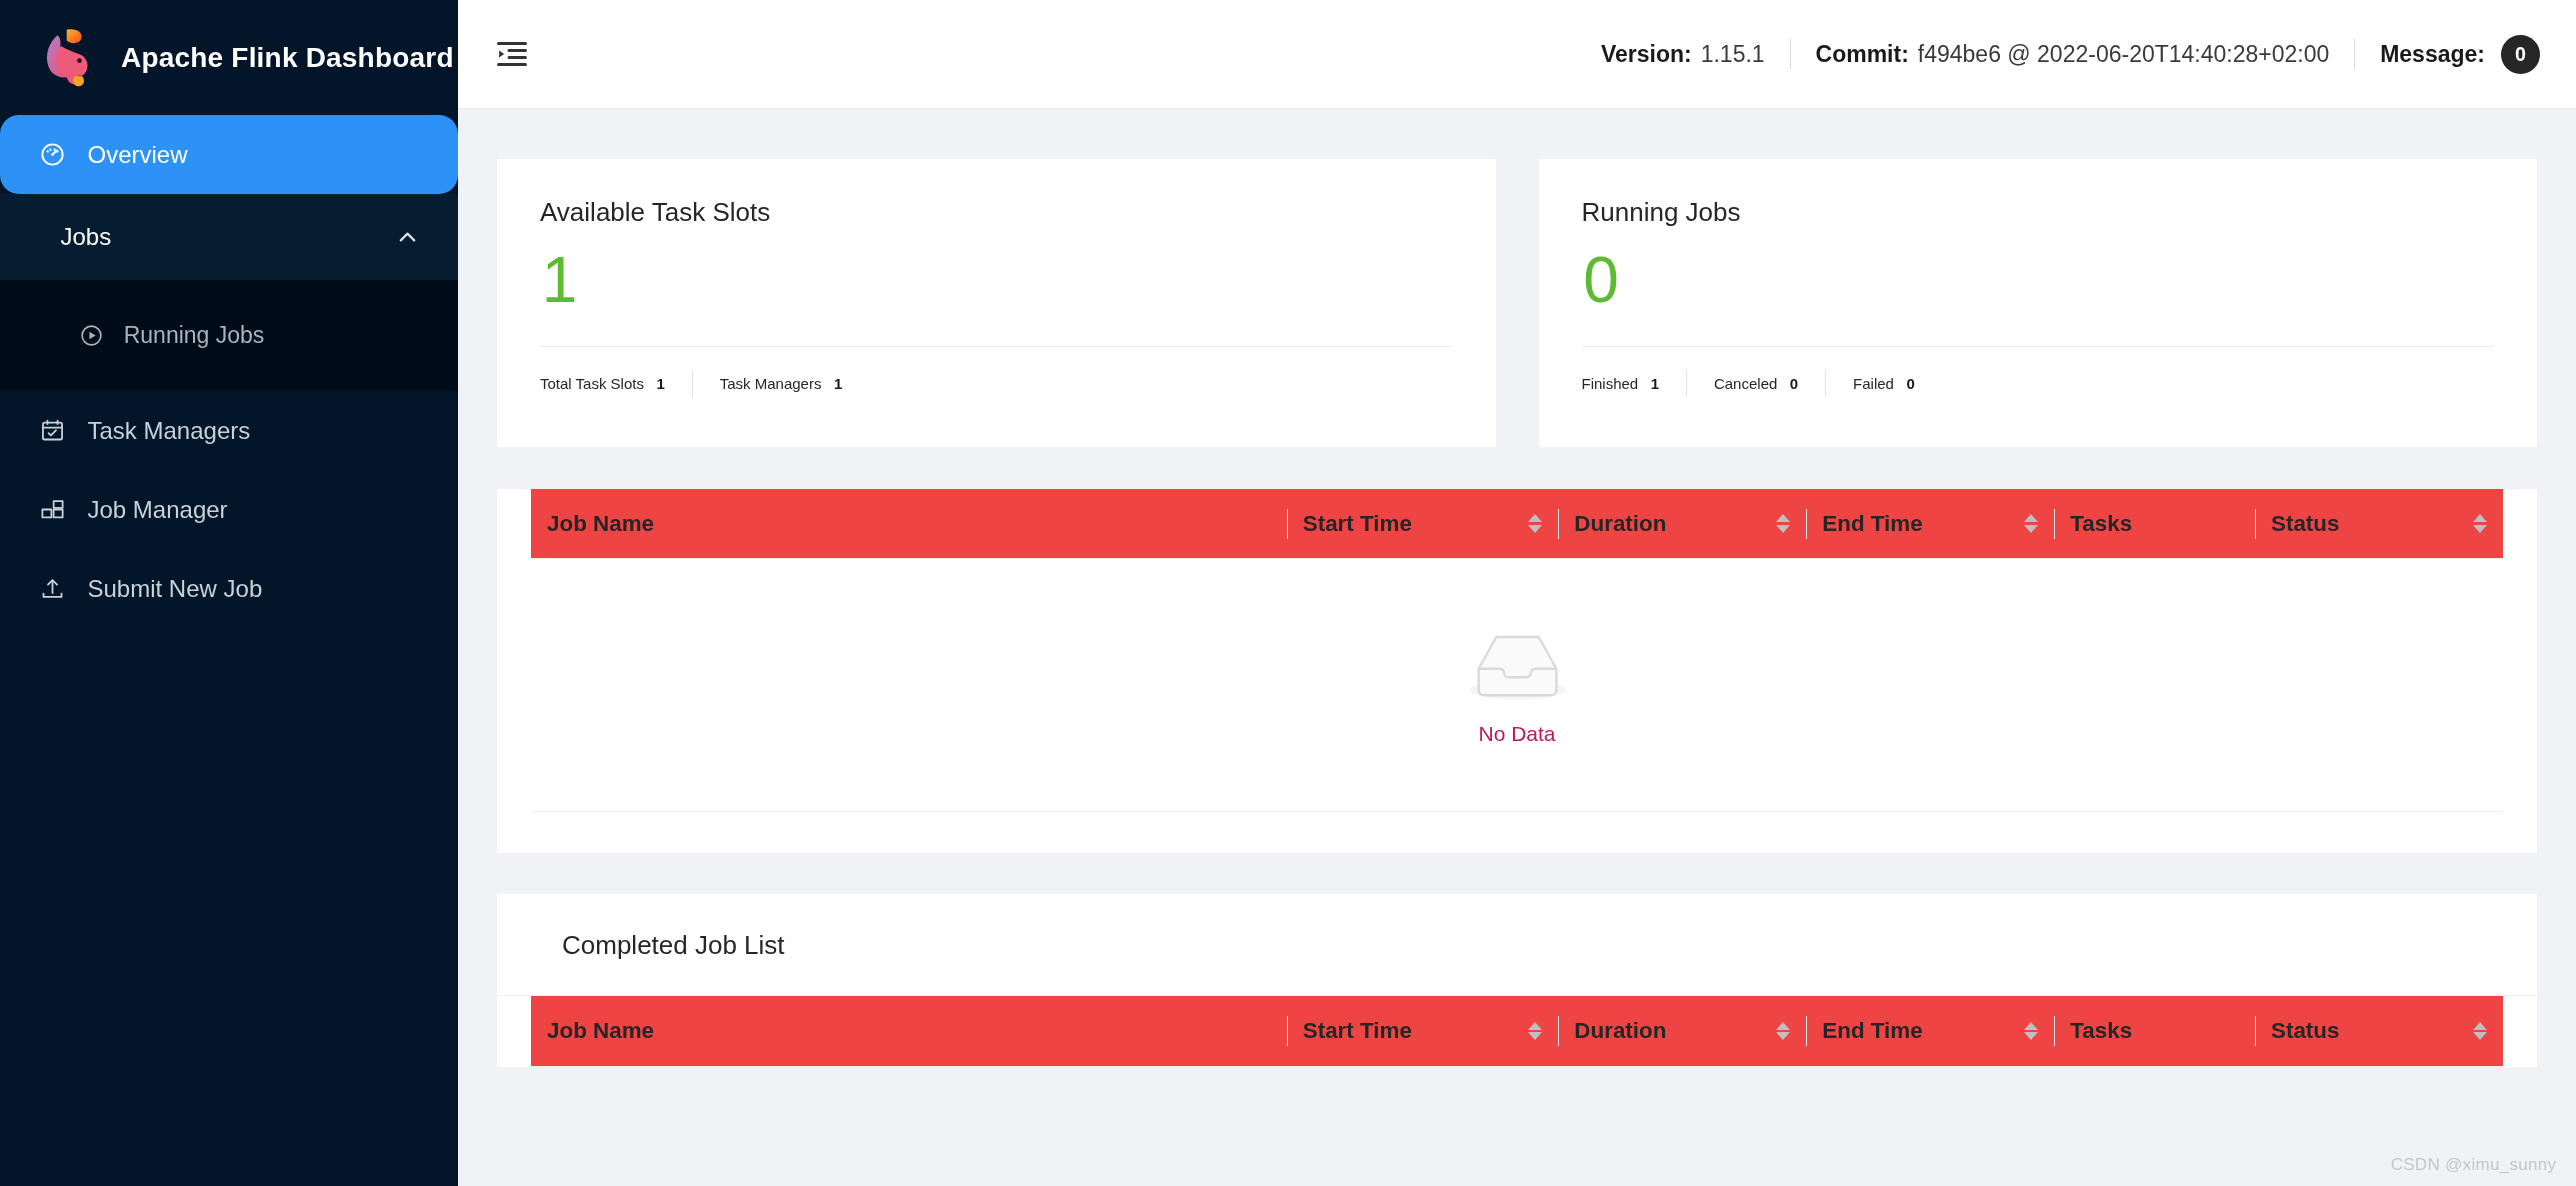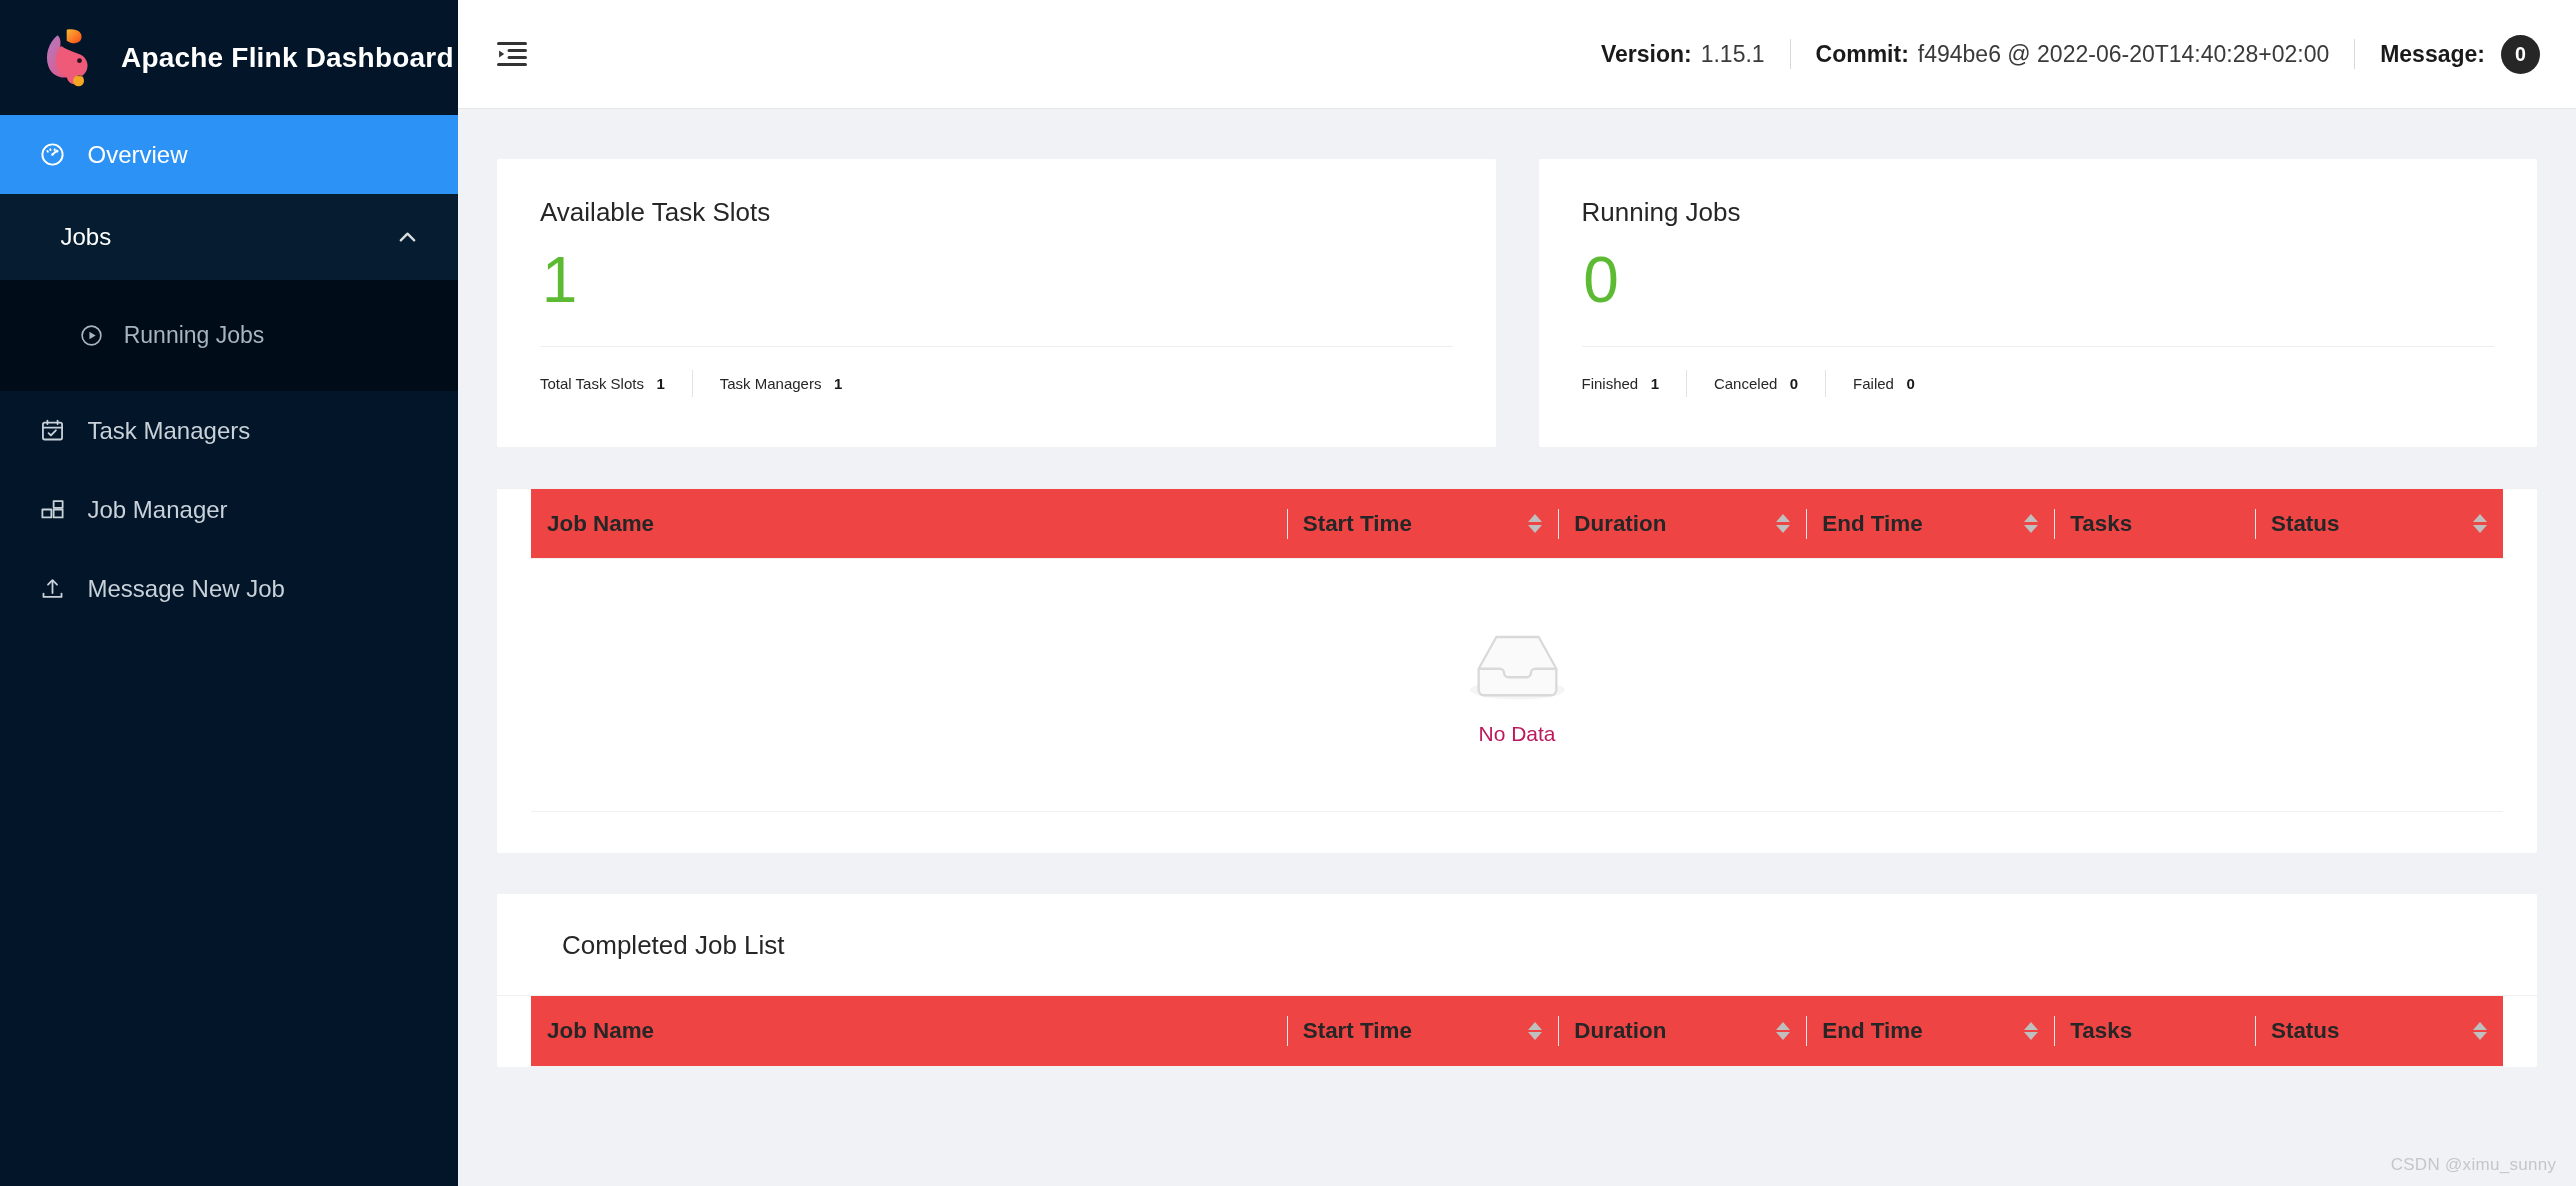--- a/index.html
+++ b/index.html
@@ -43,20 +43,21 @@
   .nav-item {
     display: flex;
     align-items: center;
     height: 79px;
     padding-left: 39px;
     gap: 21.5px;
     color: #c9d1d9;
     font-size: 24px;
     cursor: pointer;
     position: relative;
+    border-radius: 19px;
   }
   .nav-item .ico { width: 27px; height: 27px; flex: 0 0 27px; display: flex; align-items: center; justify-content: center; }
   .nav-item .ico svg { width: 27px; height: 27px; display: block; }
   .nav-item.active { background: #2c92f5; color: #ffffff; }
   .nav-group-header {
     display: flex;
     align-items: center;
     height: 86px;
     padding-left: 39px;
     padding-right: 39px;
@@ -281,21 +282,21 @@
       </div>
 
       <div class="nav-item">
         <span class="ico">
           <svg viewBox="0 0 24 24" fill="none" stroke="#c9d1d9" stroke-width="1.6" stroke-linecap="round" stroke-linejoin="round">
             <path d="M12 16 V5"></path>
             <path d="M8 8.6 L12 4.6 L16 8.6"></path>
             <path d="M4 16.5 v3 h16 v-3"></path>
           </svg>
         </span>
-        <span>Message New Job</span>
+        <span>Submit New Job</span>
       </div>
 
     </nav>
   </aside>
 
   <section class="main">
 
     <header class="topbar">
       <div class="fold-btn">
         <svg viewBox="0 0 24 24" fill="none" stroke="#333333" stroke-width="2" stroke-linecap="round">

